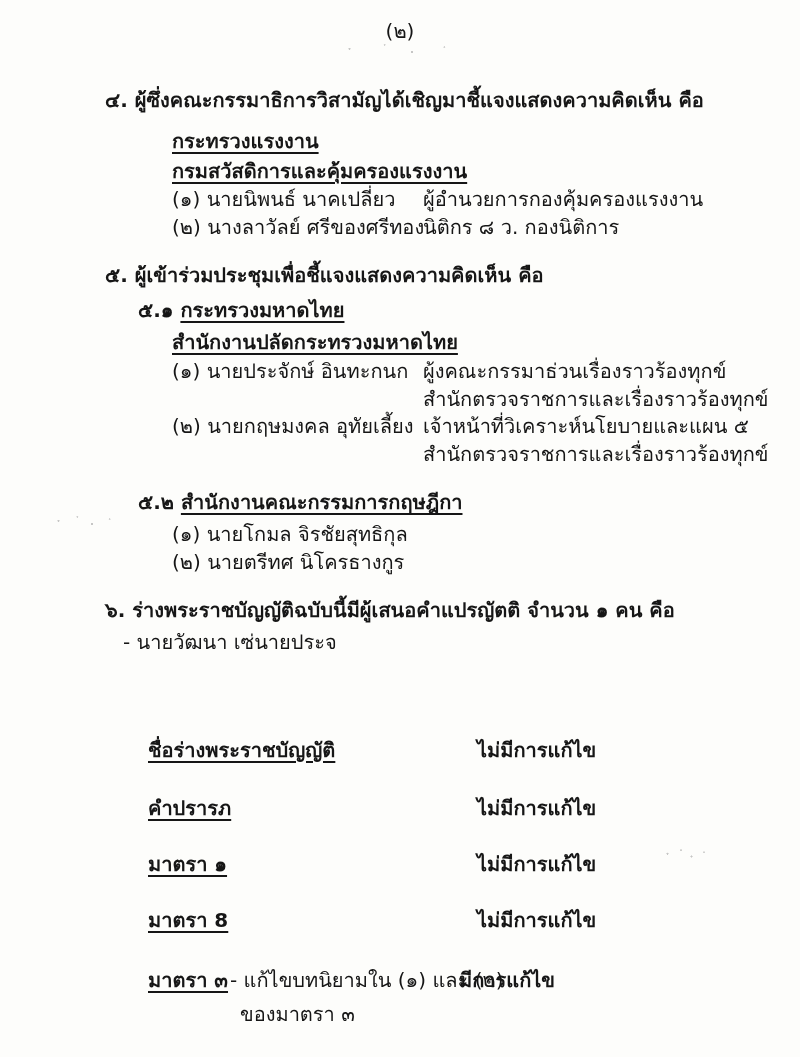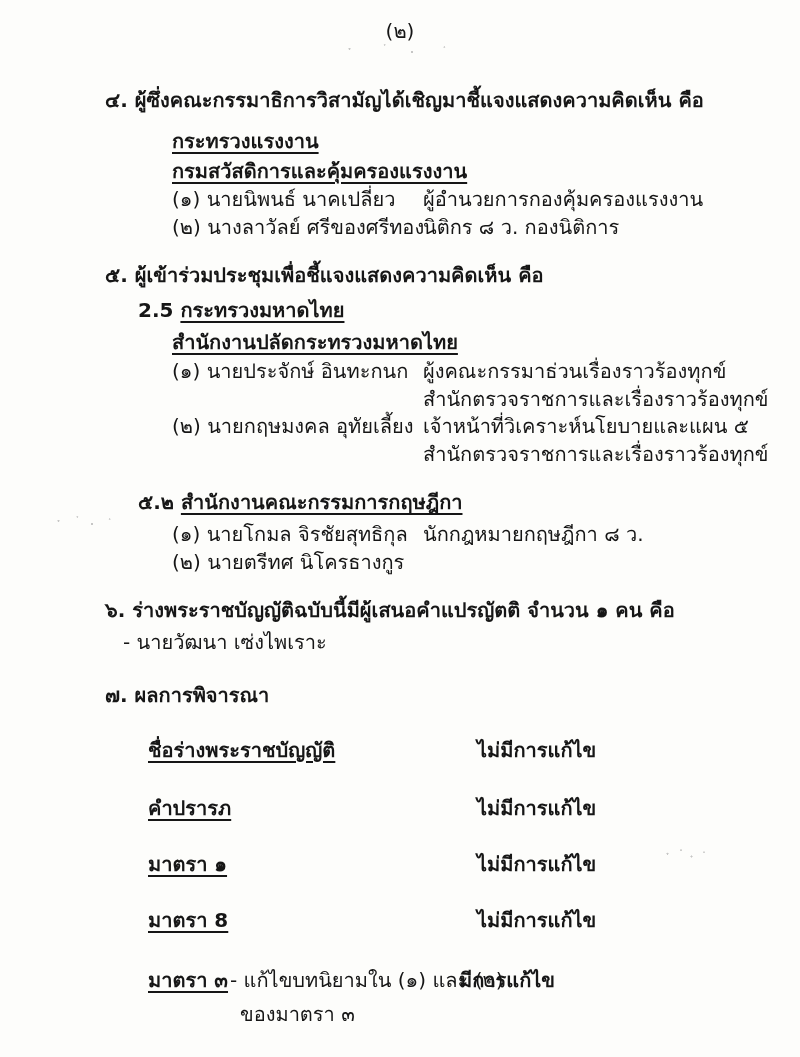--- a/index.html
+++ b/index.html
@@ -36,41 +36,39 @@
   <span class="l b u" style="top:158px;left:172px;">กรมสวัสดิการและคุ้มครองแรงงาน</span>
   <span class="l b u" style="top:128px;left:172px;">กระทรวงแรงงาน</span>
 
   <span class="l" style="top:186px;left:172px;">(๑) นายนิพนธ์  นาคเปลี่ยว</span>
   <span class="l" style="top:186px;left:423px;text-align:right;">ผู้อำนวยการกองคุ้มครองแรงงาน</span>
   <span class="l" style="top:214px;left:172px;">(๒) นางลาวัลย์  ศรีของศรีทอง</span>
   <span class="l" style="top:214px;left:423px;">นิติกร ๘ ว.  กองนิติการ</span>
 
   <span class="l b" style="top:262px;left:105px;">๕. ผู้เข้าร่วมประชุมเพื่อชี้แจงแสดงความคิดเห็น คือ</span>
 
-  <span class="l b" style="top:297px;left:138px;"><span>2.5</span>&nbsp;<span class="u">กระทรวงมหาดไทย</span></span>
+  <span class="l b" style="top:297px;left:138px;"><span>๕.๑</span>&nbsp;<span class="u">กระทรวงมหาดไทย</span></span>
   <span class="l b u" style="top:329px;left:172px;">สำนักงานปลัดกระทรวงมหาดไทย</span>
 
   <span class="l" style="top:358px;left:172px;">(๑) นายประจักษ์  อินทะกนก</span>
   <span class="l" style="top:358px;left:423px;">ผู้งคณะกรรมาธ่วนเรื่องราวร้องทุกข์</span>
   <span class="l" style="top:386px;left:423px;">สำนักตรวจราชการและเรื่องราวร้องทุกข์</span>
   <span class="l" style="top:413px;left:172px;">(๒) นายกฤษมงคล  อุทัยเลี้ยง</span>
   <span class="l" style="top:413px;left:423px;">เจ้าหน้าที่วิเคราะห์นโยบายและแผน ๕</span>
   <span class="l" style="top:441px;left:423px;">สำนักตรวจราชการและเรื่องราวร้องทุกข์</span>
 
   <div class="noise" style="top:512px;left:48px;width:70px;height:16px;"></div>
 
   <span class="l b" style="top:489px;left:138px;"><span>๕.๒</span>&nbsp;<span class="u">สำนักงานคณะกรรมการกฤษฎีกา</span></span>
   <span class="l" style="top:521px;left:172px;">(๑) นายโกมล  จิรชัยสุทธิกุล</span>
-  <span class="l" style="top:521px;left:423px;">นักกฎหมายกฤษฎีกา ๘ ว.</span>
   <span class="l" style="top:549px;left:172px;">(๒) นายตรีทศ  นิโครธางกูร</span>
 
   <span class="l b" style="top:597px;left:105px;">๖. ร่างพระราชบัญญัติฉบับนี้มีผู้เสนอคำแปรญัตติ จำนวน ๑ คน คือ</span>
-  <span class="l" style="top:629px;left:123px;">- นายวัฒนา  เซ่งไพเราะ</span>
+  <span class="l" style="top:629px;left:123px;">- นายวัฒนา  เซ่นายประจ</span>
 
-  <span class="l b" style="top:682px;left:105px;">๗. ผลการพิจารณา</span>
 
   <span class="l b u" style="top:737px;left:148px;">ชื่อร่างพระราชบัญญัติ</span>
   <span class="l b" style="top:737px;left:477px;">ไม่มีการแก้ไข</span>
 
   <span class="l b u" style="top:795px;left:148px;">คำปรารภ</span>
   <span class="l b" style="top:795px;left:477px;">ไม่มีการแก้ไข</span>
 
   <span class="l b u" style="top:851px;left:148px;">มาตรา ๑</span>
   <span class="l b" style="top:851px;left:477px;">ไม่มีการแก้ไข</span>
   <div class="noise" style="top:846px;left:660px;width:50px;height:14px;"></div>

